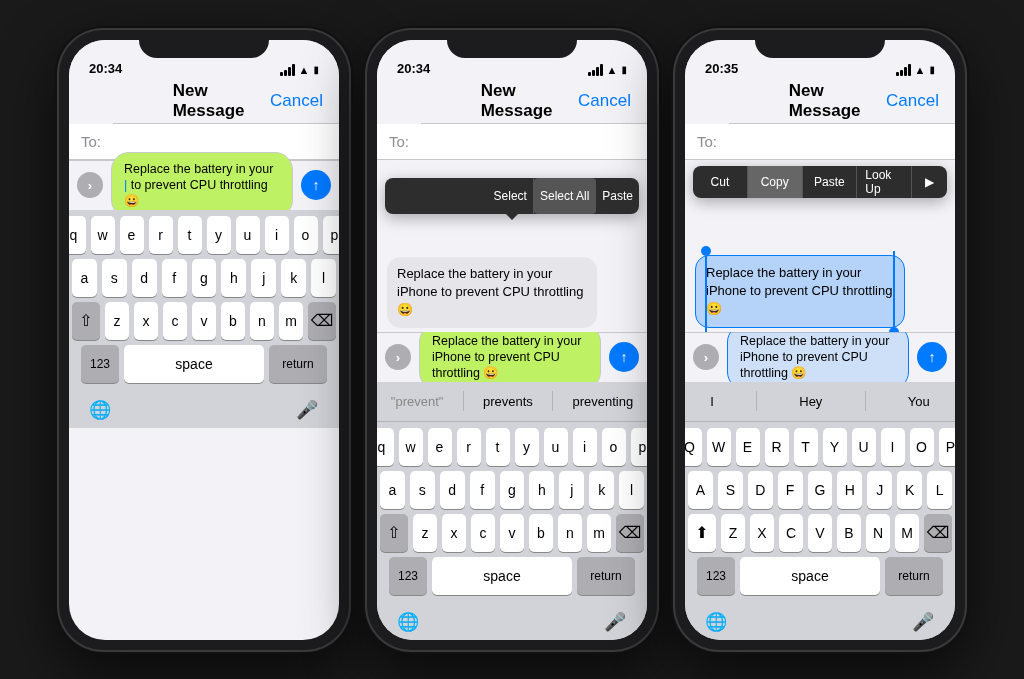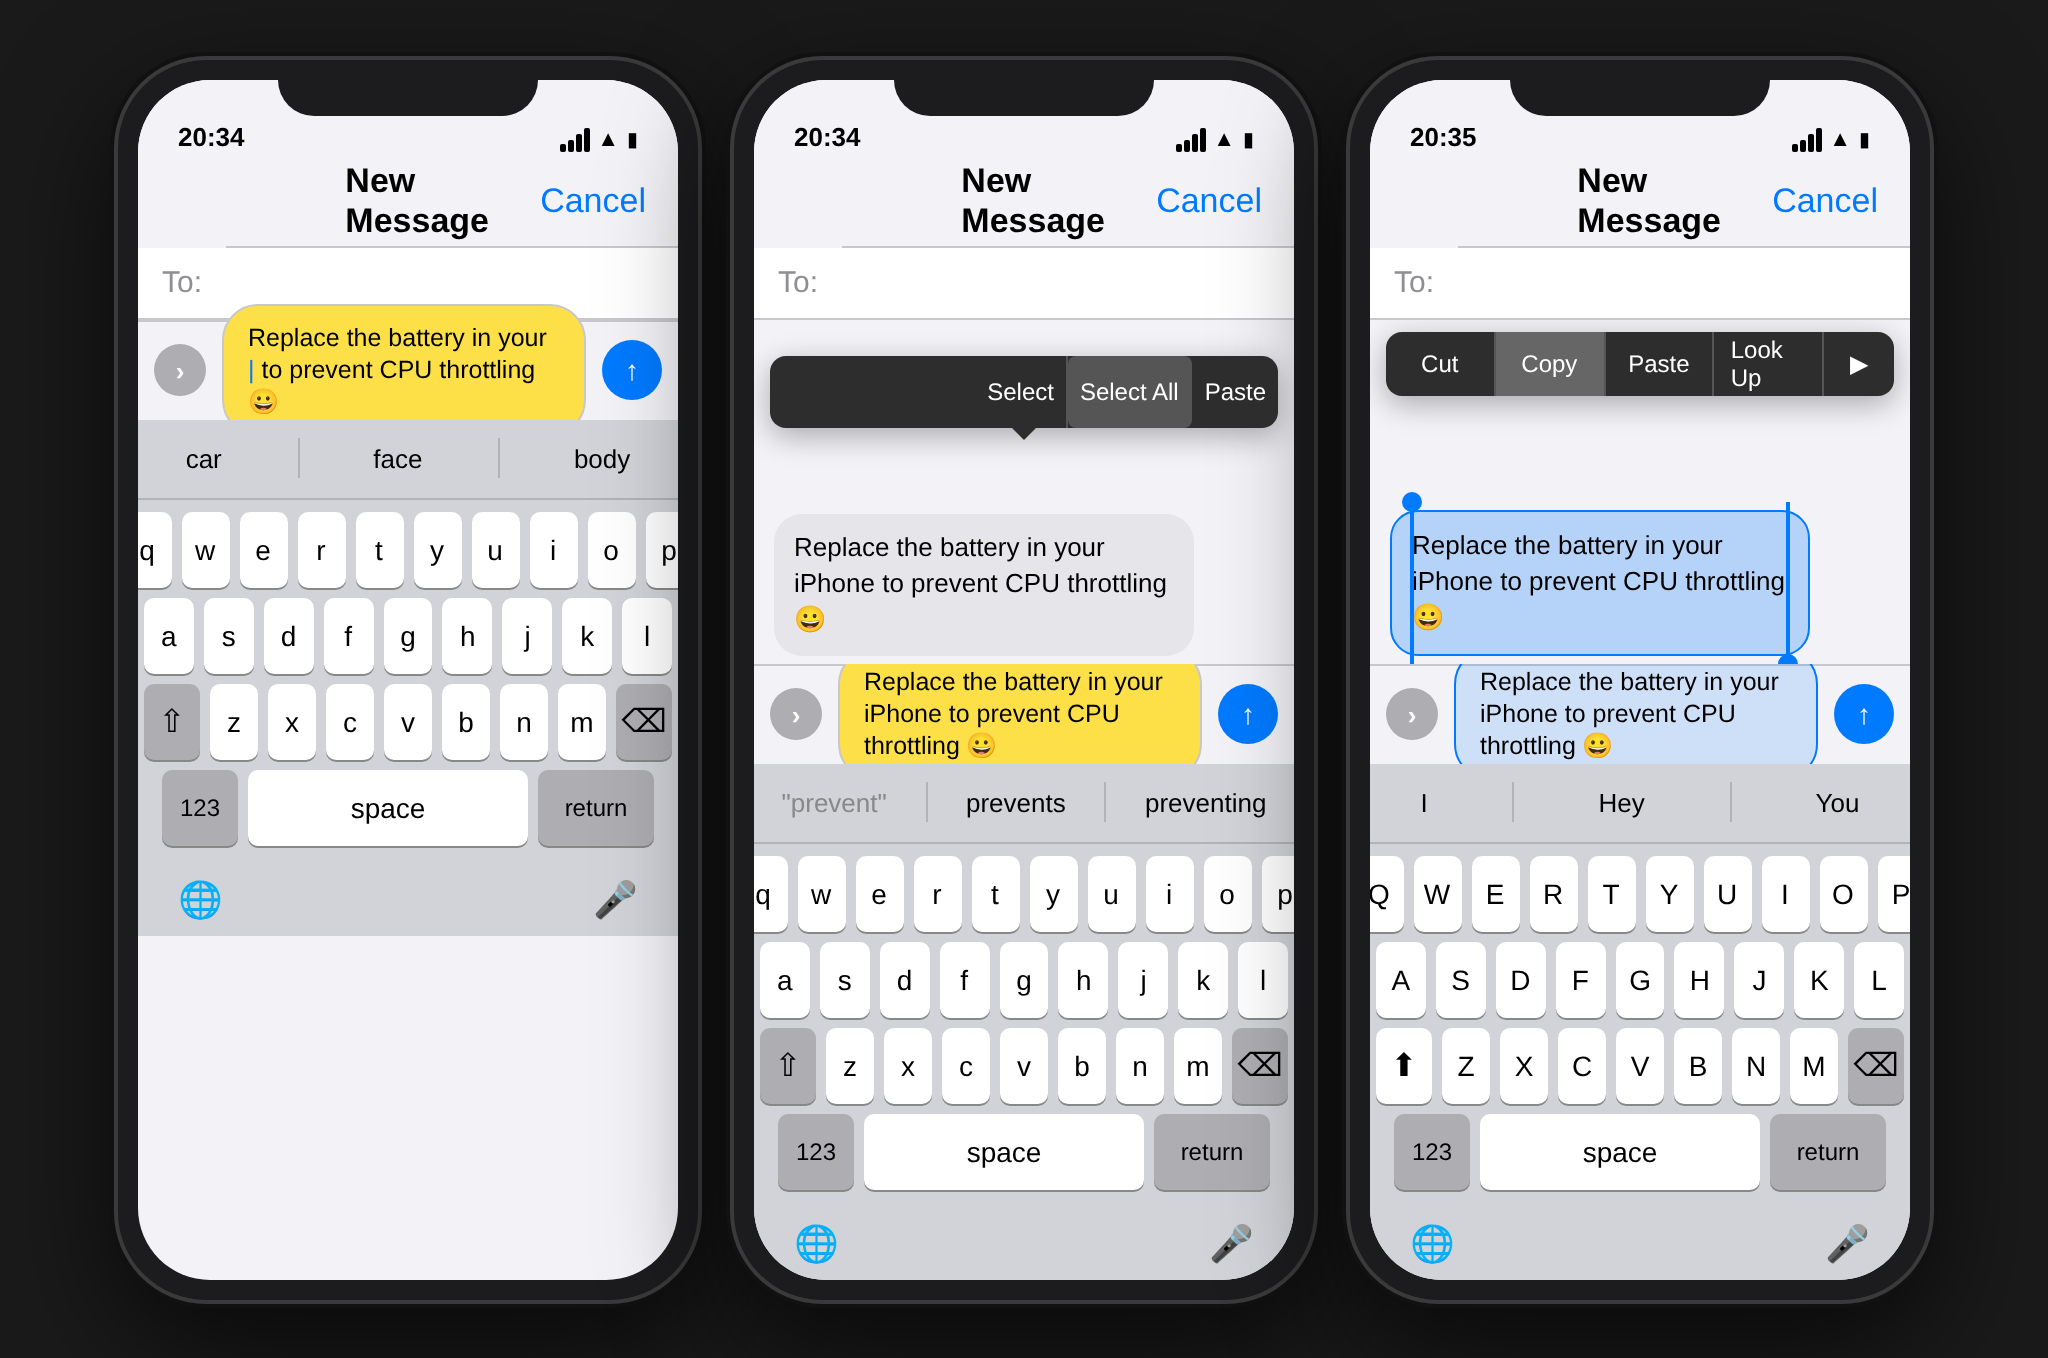--- a/index.html
+++ b/index.html
@@ -134,21 +134,21 @@
       border-radius: 13px;
       display: flex;
       align-items: center;
       justify-content: center;
       color: #fff;
       font-size: 13px;
       font-weight: bold;
     }
     .message-bubble {
       flex: 1;
-      background: #fde047;
+      background: #bef264;
       border-radius: 18px;
       border: 0.5px solid #c8c8cc;
       padding: 8px 12px;
       font-size: 14px;
       color: #000;
       line-height: 1.3;
       min-height: 34px;
       display: flex;
       align-items: center;
     }
@@ -416,27 +416,20 @@
 
 
       <div class="input-bar">
         <div class="chevron-btn">›</div>
         <div class="message-bubble">
           <span style="font-size:12.5px; color:#000; line-height:1.3;">Replace the battery in your <span style="color:#007aff">|</span> to prevent CPU throttling 😀</span>
         </div>
         <div class="send-btn">↑</div>
       </div>
 
-      <div class="autocorrect-bar">
-        <span class="autocorrect-word">car</span>
-        <div class="autocorrect-divider"></div>
-        <span class="autocorrect-word">face</span>
-        <div class="autocorrect-divider"></div>
-        <span class="autocorrect-word">body</span>
-      </div>
 
       <div class="keyboard">
         <div class="key-row">
           <div class="key">q</div>
           <div class="key">w</div>
           <div class="key">e</div>
           <div class="key">r</div>
           <div class="key">t</div>
           <div class="key">y</div>
           <div class="key">u</div>

